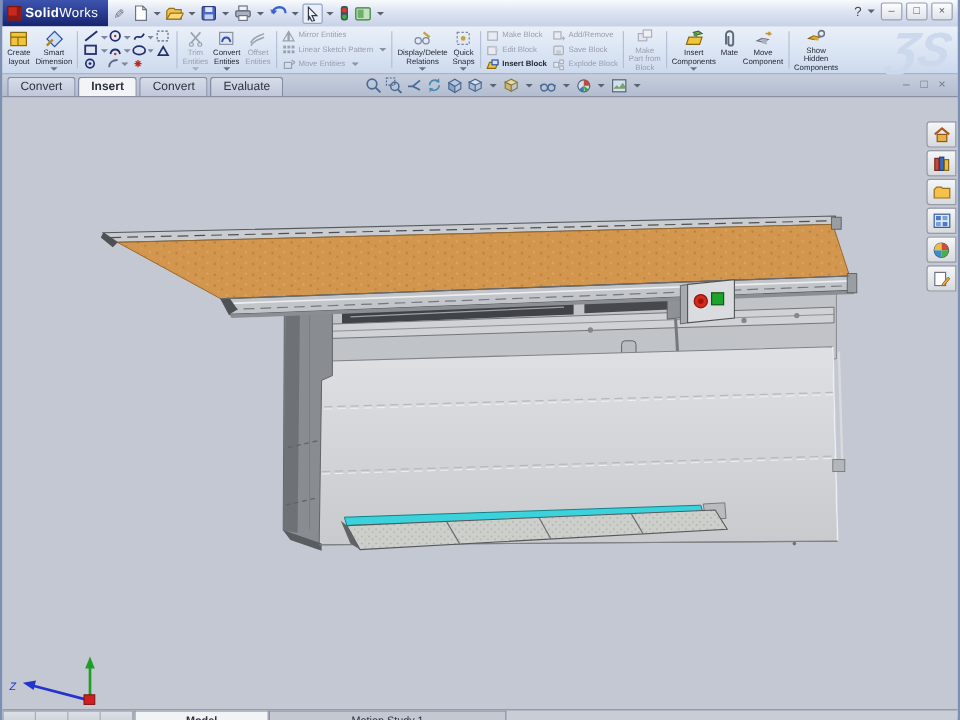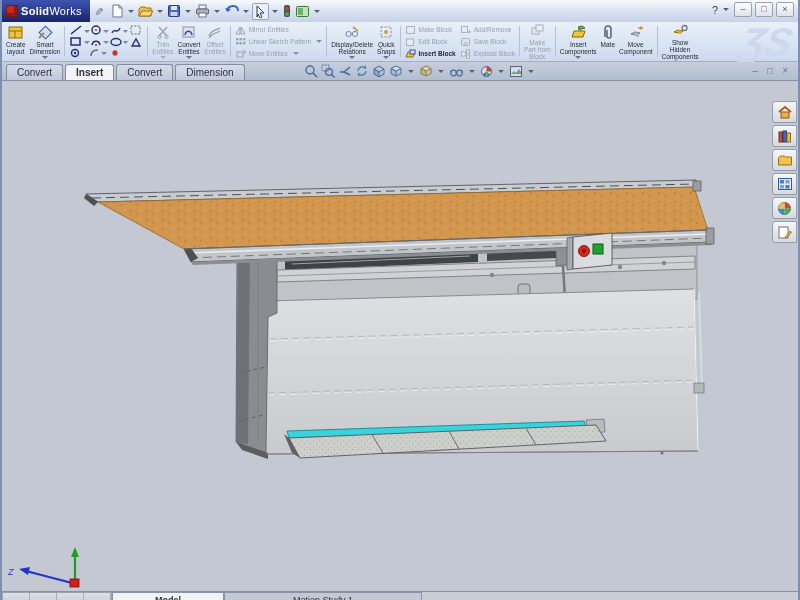--- a/index.html
+++ b/index.html
@@ -431,21 +431,21 @@
 Components</span>
     </div>
   </div>
   <div class="dslogo">ƷS</div>
 
   <div class="tabrow">
     <div class="tabs">
       <span class="tab">Convert</span>
       <span class="tab active">Insert</span>
       <span class="tab">Convert</span>
-      <span class="tab">Dimension</span>
+      <span class="tab">Evaluate</span>
     </div>
     <div class="hud">
       <span class="hudbtn">
           <svg width="14" height="14">
             <circle cx="6" cy="6" r="4" fill="none" stroke="#4a6a96" stroke-width="1.4"></circle>
             <path d="M9 9l4 4" stroke="#4a6a96" stroke-width="1.6"></path>
           </svg>
         </span>
       <span class="hudbtn">
           <svg width="14" height="14">

